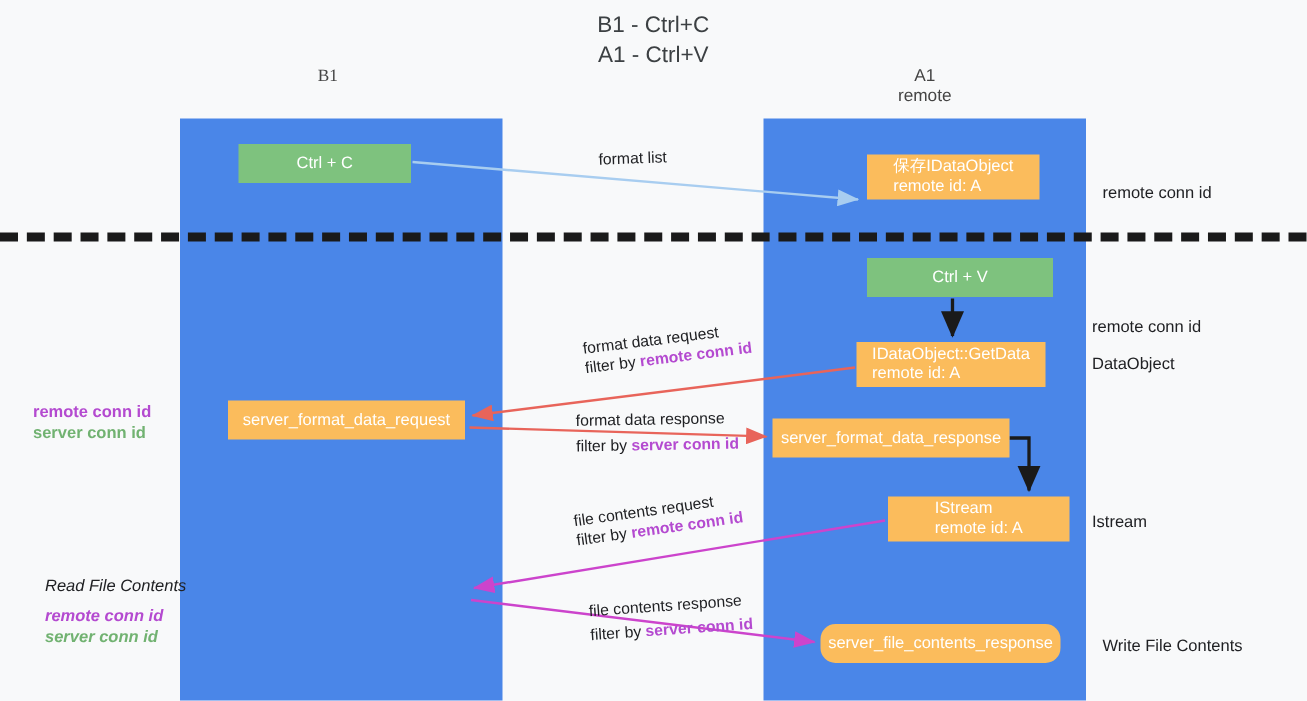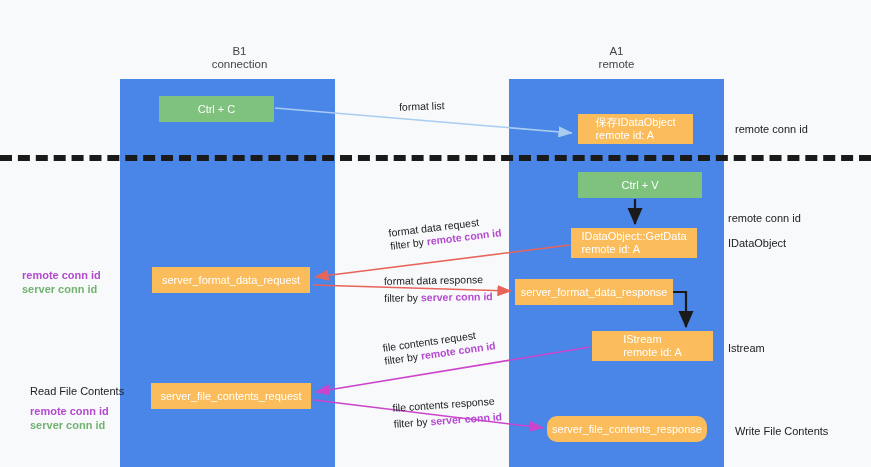--- a/index.html
+++ b/index.html
@@ -15,21 +15,21 @@
   
   .lane{position:absolute;background:#4a86e8;}
   #lane-b1{left:120px;top:79px;width:215px;height:388px;}
   #lane-a1{left:509px;top:79px;width:215px;height:388px;}
 
   
   .lane-head{
     position:absolute;text-align:center;
     font-size:11.5px;color:#444;line-height:13px;
   }
-  #head-b1{left:132px;top:45px;width:215px;}
+  #head-b1{left:111px;top:45px;width:215px;font-family:Liberation Serif, serif;}
   #head-a1{left:509px;top:45px;width:215px;}
   .lane-head .l1{display:block;}
   .lane-head .l2{display:block;}
 
   
   #title{
     position:absolute;left:0;top:7px;width:871px;
     text-align:center;font-size:15px;color:#3c4043;line-height:20px;
   }
   #title span{display:block;}
@@ -41,21 +41,21 @@
     text-align:left;color:#ffffff;font-size:11px;line-height:13px;
     box-sizing:border-box;padding:2px 4px;
     z-index:6;
   }
   .box.green{background:#7ec27e;}
   .box.orange{background:#fbb košer;}
   .box.orange{background:#fbbc5c;}
 
   #box-ctrlc   {left:159px;top:96px;width:115px;height:26px;}
   #box-ctrlv   {left:578px;top:172px;width:124px;height:26px;}
-  #box-save    {left:578px;top:114px;width:115px;height:30px;}
+  #box-save    {left:578px;top:103px;width:115px;height:30px;}
   #box-getdata {left:571px;top:228px;width:126px;height:30px;}
   #box-istream {left:592px;top:331px;width:121px;height:30px;}
   #box-sfdreq  {left:152px;top:267px;width:158px;height:26px;}
   #box-sfdresp {left:515px;top:279px;width:158px;height:26px;}
   #box-sfcreq  {left:151px;top:383px;width:160px;height:26px;}
   #box-sfcresp {left:547px;top:416px;width:160px;height:26px;border-radius:10px;}
 
   
   .edge-label{
     position:absolute;font-size:10.5px;color:#202124;z-index:7;
@@ -82,40 +82,43 @@
   
   .side{position:absolute;font-size:11px;color:#202124;line-height:14px;z-index:7;white-space:nowrap;}
   .side .bold{font-weight:bold;}
   #side-remote1{left:735px;top:122px;}
   #side-remote2{left:728px;top:211px;}
   #side-dataobject{left:728px;top:236px;}
   #side-istream{left:728px;top:341px;}
   #side-write{left:735px;top:424px;}
 
   #side-left-1{left:22px;top:268px;}
-  #side-left-2{left:30px;top:384px;}
+  #side-left-2{left:30px;top:384px;font-style:italic;}
 
   
   #dashline{
     position:absolute;left:0;top:155px;width:871px;height:0;
     border-top:6px dashed #1a1a1a;z-index:9;
   }
 
   
   #arrows{position:absolute;left:0;top:0;width:871px;height:467px;z-index:5;}
 </style>
 </head>
 <body>
 
 <div id="stage">
 
+  <div id="title">
+    <span>B1 - Ctrl+C</span>
+    <span>A1 - Ctrl+V</span>
+  </div>
 
   <div class="lane-head" id="head-b1">
     <span class="l1">B1</span>
-    <span class="l2">connection</span>
   </div>
   <div class="lane-head" id="head-a1">
     <span class="l1">A1</span>
     <span class="l2">remote</span>
   </div>
 
   <div class="lane" id="lane-b1"></div>
   <div class="lane" id="lane-a1"></div>
 
   <svg id="arrows" viewBox="0 0 871 467">
@@ -181,23 +184,20 @@
     <span>server_format_data_request</span>
   </div>
 
   <div class="box orange" id="box-istream">
     <span>
       <span>IStream</span><br>
       <span>remote id: A</span>
     </span>
   </div>
 
-  <div class="box orange" id="box-sfcreq">
-    <span>server_file_contents_request</span>
-  </div>
 
   <div class="box orange" id="box-sfcresp">
     <span>server_file_contents_response</span>
   </div>
 
   <div class="edge-label" id="lbl-formatlist">
     <div class="r1">format list</div>
   </div>
 
   <div class="edge-label" id="lbl-fdreq">
@@ -215,21 +215,21 @@
     <div class="r2"><span>filter by </span><span class="hl c-purple">remote conn id</span></div>
   </div>
 
   <div class="edge-label" id="lbl-fcresp">
     <div class="r1">file contents response</div>
     <div class="r2"><span>filter by </span><span class="hl c-purple">server conn id</span></div>
   </div>
 
   <div class="side bold c-purple" id="side-remote1">remote conn id</div>
   <div class="side bold c-purple" id="side-remote2">remote conn id</div>
-  <div class="side" id="side-dataobject">IDataObject</div>
+  <div class="side" id="side-dataobject">DataObject</div>
   <div class="side" id="side-istream">Istream</div>
   <div class="side" id="side-write">Write File Contents</div>
 
   <div class="side" id="side-left-1">
     <div class="bold c-purple">remote conn id</div>
     <div class="bold c-green">server conn id</div>
   </div>
 
   <div class="side" id="side-left-2">
     <div>Read File Contents</div>

